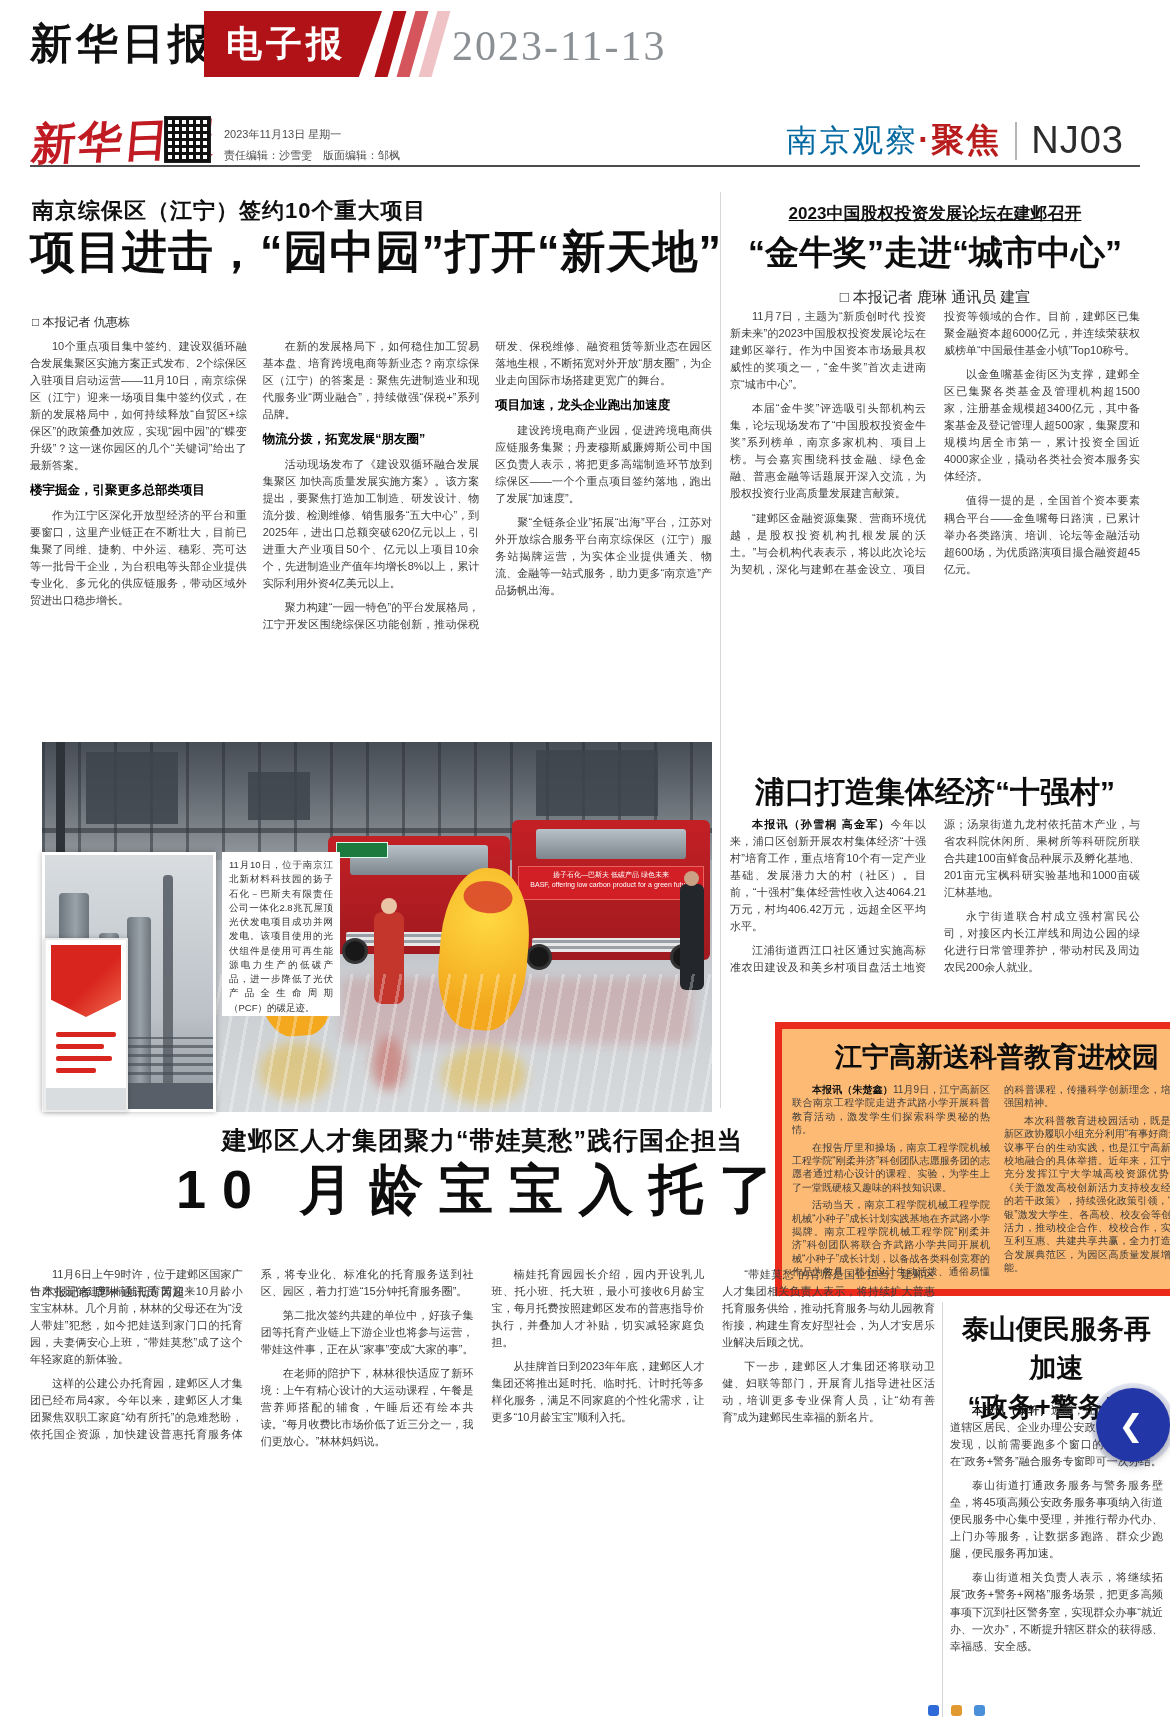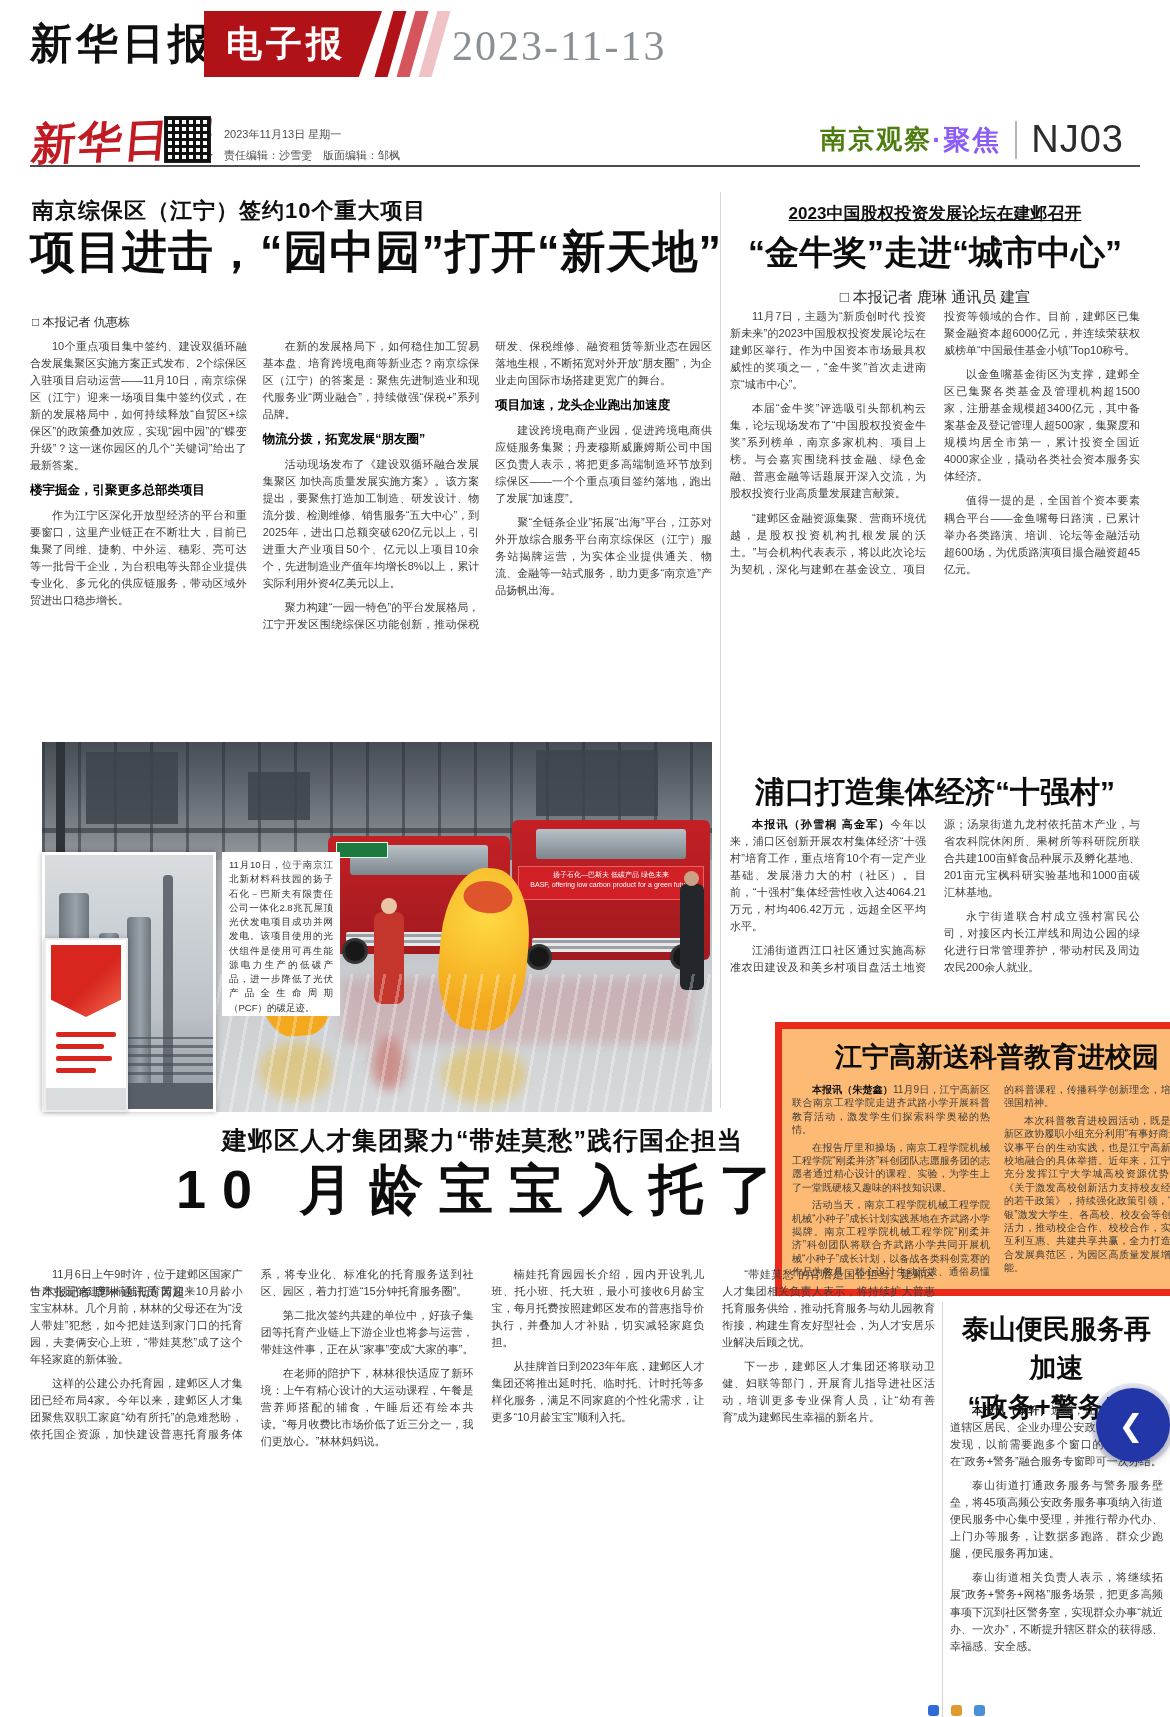--- a/index.html
+++ b/index.html
@@ -18,22 +18,22 @@
   .hdr-date { position:absolute; left:452px; top:22px; font-family:"Liberation Serif",serif; font-size:42px; color:#8b9095; letter-spacing:2px; }
 
   
   .mast-logo { position:absolute; left:32px; top:112px; font-family:"Liberation Serif",serif; font-size:44px; font-weight:900;
     color:#c01a22; transform:skewX(-7deg) rotate(-2deg); letter-spacing:2px; }
   .qr { position:absolute; left:164px; top:116px; width:47px; height:47px; border:1px solid #222;
     background-image:repeating-linear-gradient(90deg,#111 0 3px,transparent 3px 7px),
                      repeating-linear-gradient(0deg,#111 0 3px,#fff 3px 7px); }
   .mast-info { position:absolute; left:224px; top:124px; font-size:11px; color:#4a4a4a; line-height:1.9; }
   .mast-right { position:absolute; right:46px; top:118px; display:flex; align-items:center; }
-  .sec-main { font-size:26px; font-weight:700; color:#4d7c0f; letter-spacing:2px; }
-  .sec-sub  { font-size:27px; font-weight:700; color:#8b5cf6; letter-spacing:2px; }
+  .sec-main { font-size:31px; font-weight:400; color:#0369a1; letter-spacing:2px; }
+  .sec-sub  { font-size:33px; font-weight:700; color:#b91c1c; letter-spacing:2px; }
   .sec-div  { width:2px; height:38px; background:#b5b5b5; margin:0 14px; }
   .page-no  { font-size:38px; color:#2c2c2c; letter-spacing:1px; }
   .mast-rule { position:absolute; left:30px; top:165px; width:1110px; height:2px; background:#4c4c4c; }
 
   .vrule { position:absolute; width:1px; background:#d6d6d6; }
   #vr1 { left:720px; top:192px; height:916px; }
   #vr2 { left:942px; top:1302px; height:415px; }
 
   
   .kicker { position:absolute; font-weight:800; color:#101010; }

